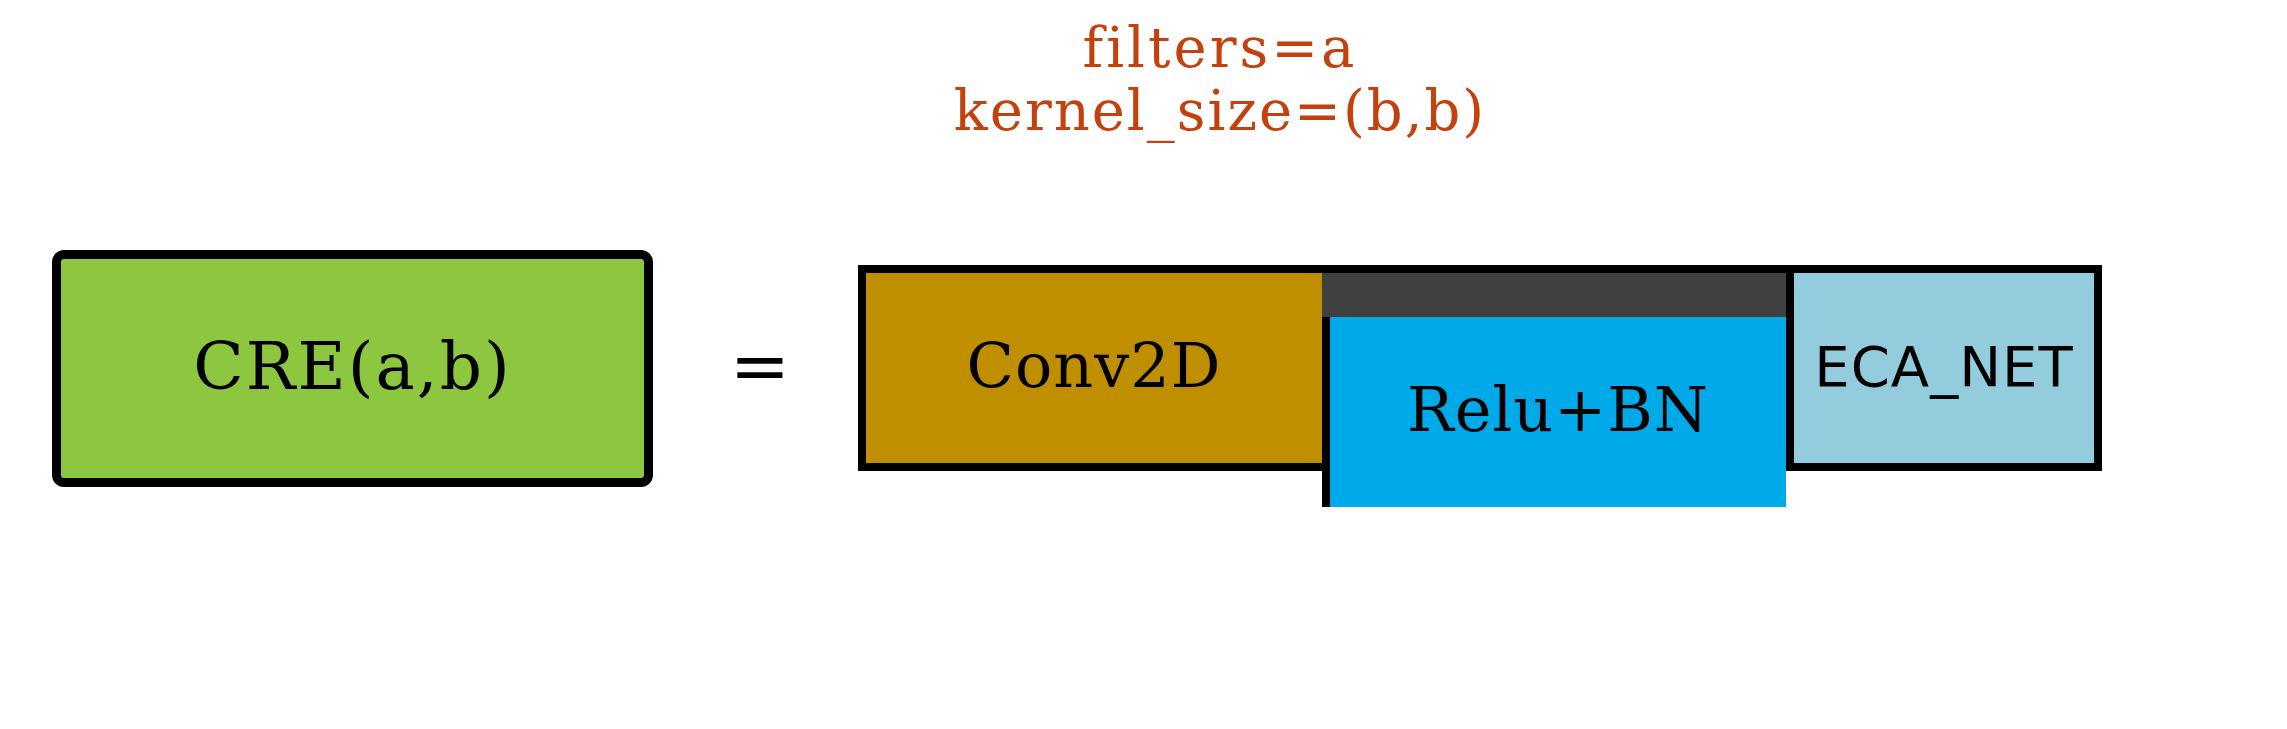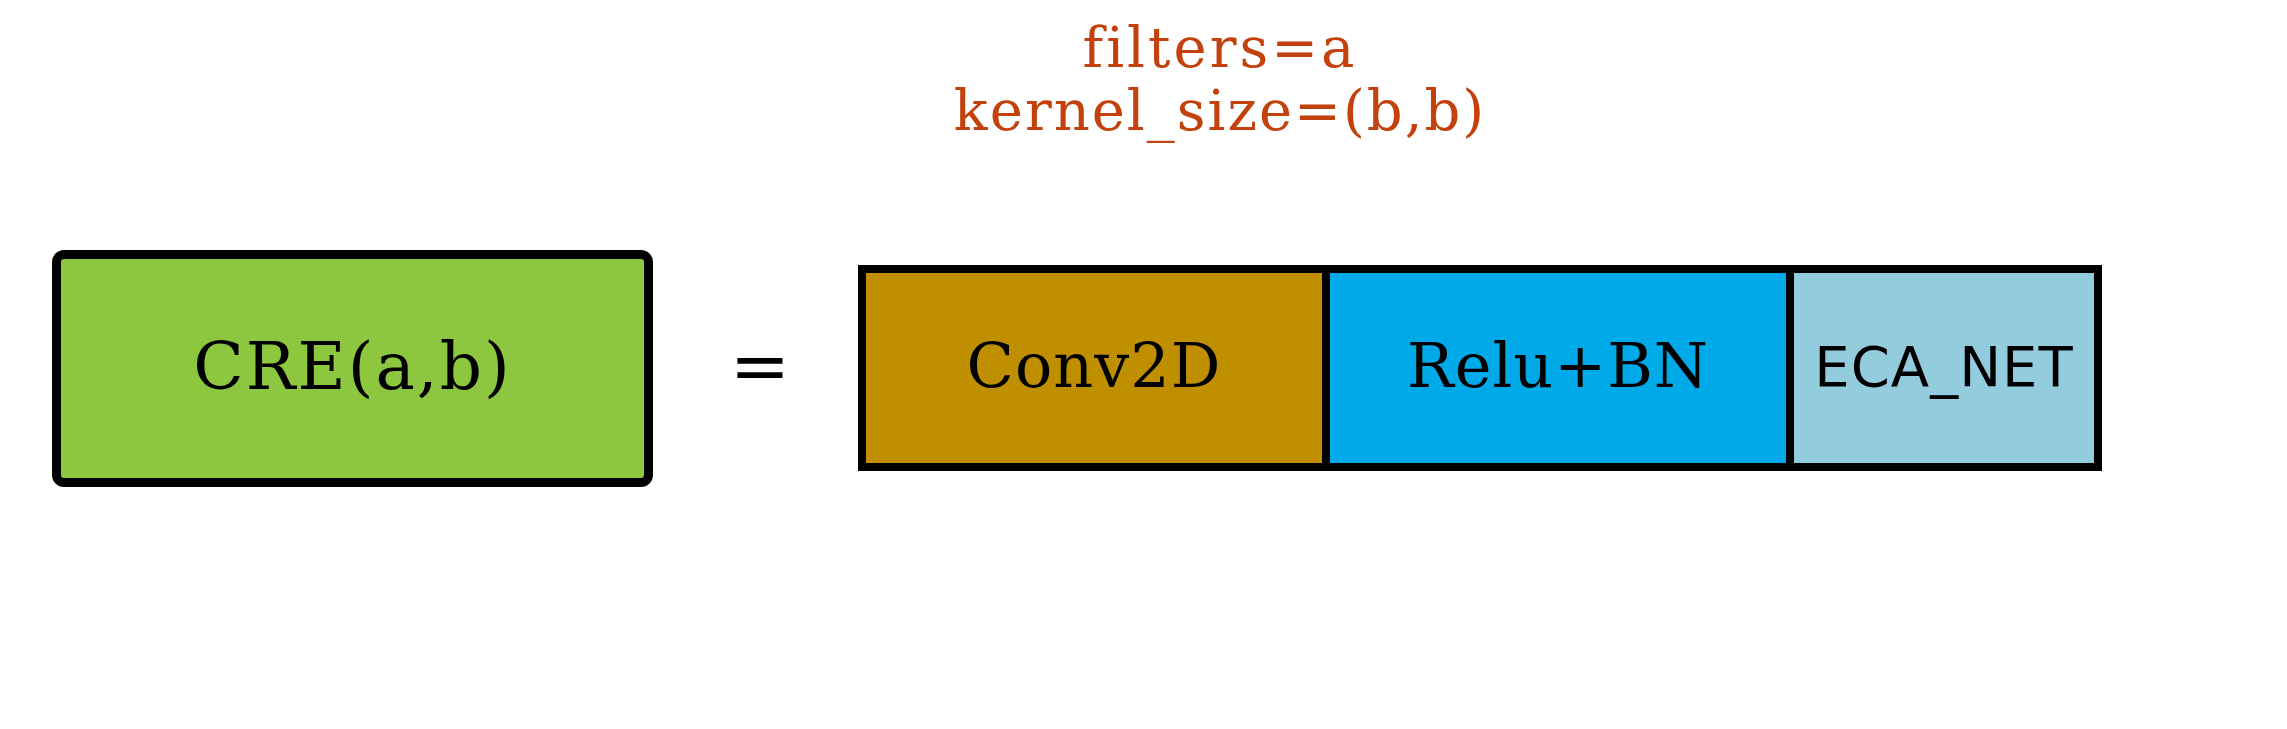--- a/index.html
+++ b/index.html
@@ -104,20 +104,21 @@
   .block-seg + .block-seg {
     border-left: 8px solid #000000;
   }
   .seg-conv {
     flex: 0 0 456px;
     background: #BF8F00;
   }
   .seg-relu {
     flex: 0 0 464px;
     background: #00A9E8;
+    margin-top: 44px;
   }
   .seg-eca {
     flex: 1 1 auto;
     background: #92CCDD;
   }
   .seg-label {
     font-family: "DejaVu Serif", serif;
     font-size: 62px;
     letter-spacing: 1px;
     color: #000000;

